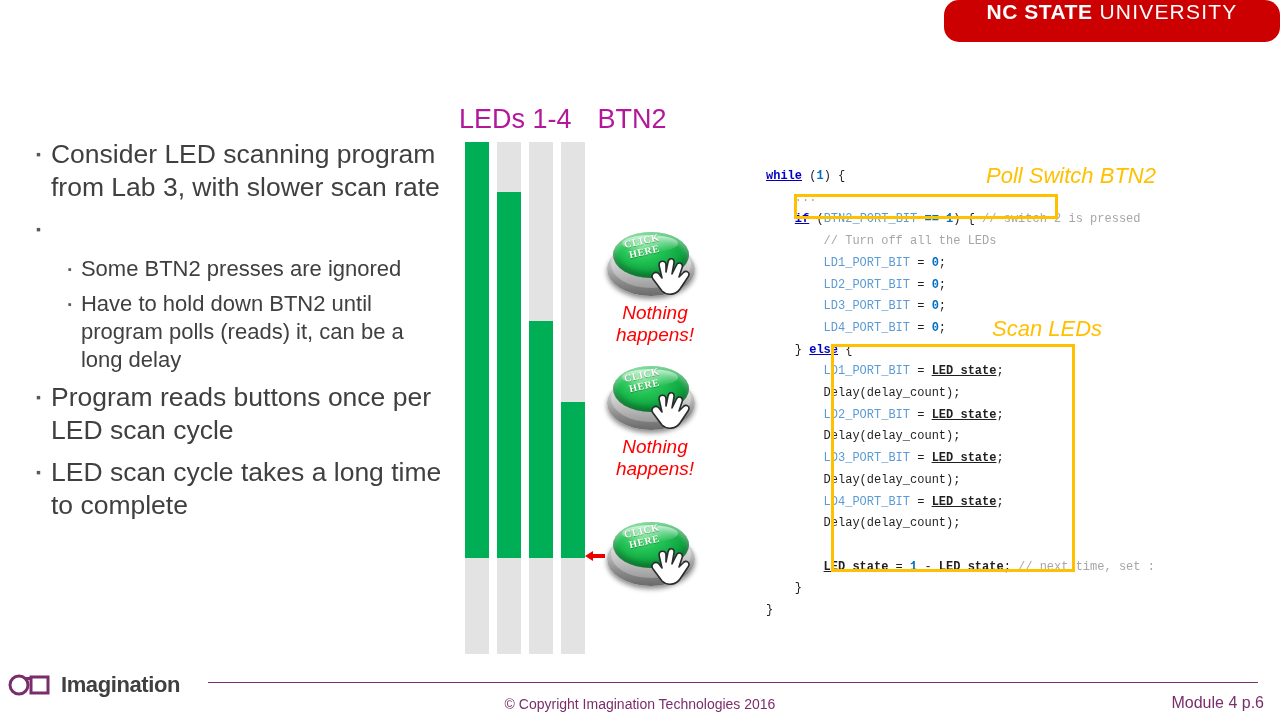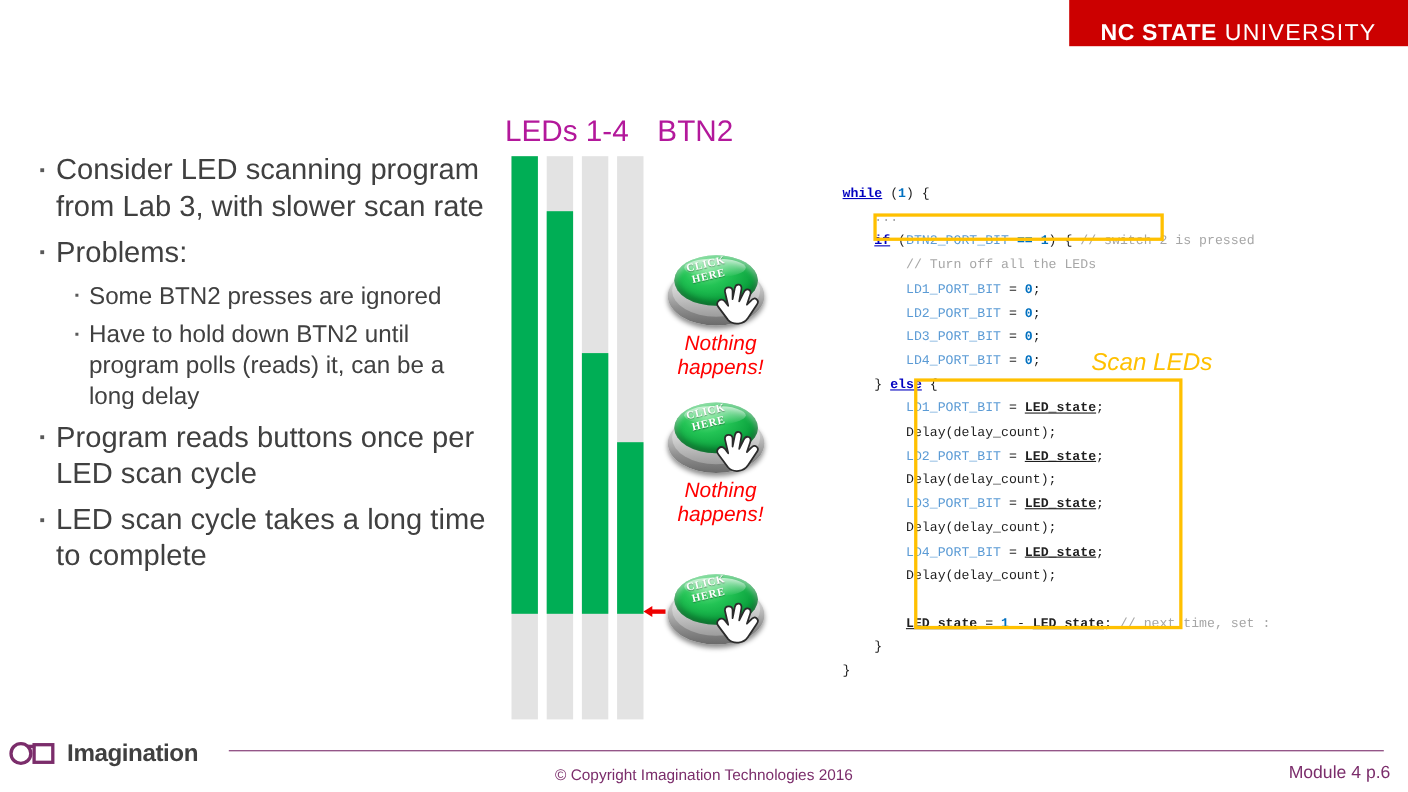--- a/index.html
+++ b/index.html
@@ -8,24 +8,25 @@
     background:#ffffff;
     font-family:"Liberation Sans", sans-serif;
     overflow:hidden;
     position:relative;
   }
   .slide{position:absolute;left:0;top:0;width:1280px;height:720px;}
 
   
   .ncsu-logo{
     position:absolute;right:0;top:0;
-    width:308px;height:42px;
+    width:336px;height:42px;
     background:#CC0000;
-    display:flex;align-items:flex-end;justify-content:center;
+    display:flex;align-items:flex-start;justify-content:center;
     letter-spacing:.4px;
+    border-radius:15px;
   }
   .ncsu-logo .nc-bold{
     color:#ffffff;font-weight:bold;font-size:21px;
     font-family:"Liberation Sans", sans-serif;
     letter-spacing:.5px;
   }
   .ncsu-logo .nc-light{
     color:#ffffff;font-weight:300;font-size:21px;
     font-family:"Liberation Sans", sans-serif;
     letter-spacing:1.2px;margin-left:7px;
@@ -207,21 +208,20 @@
   </div>
 
 
   <div class="bullets">
     <div class="b1">
       <span class="mark">▪</span>
       <span>Consider LED scanning program from Lab 3, with slower scan rate</span>
     </div>
     <div class="b1">
       <span class="mark">▪</span>
-      <span>Problems:</span>
     </div>
     <div class="b2">
       <span class="mark">▪</span>
       <span>Some BTN2 presses are ignored</span>
     </div>
     <div class="b2">
       <span class="mark">▪</span>
       <span>Have to hold down BTN2 until program polls (reads) it, can be a long delay</span>
     </div>
     <div class="b1">
@@ -311,20 +311,21 @@
         <path d="M10 13 C10 8, 17 8, 17 13 L17 20 L19 10 C20 5, 26 6, 25 11 L23 22 L27 14 C29 9, 35 11, 33 16 L30 25 L34 21 C37 17, 42 21, 39 25 L31 37 C27 43, 18 44, 13 39 L4 27 C1 23, 6 18, 10 22 L13 26 Z" fill="#ffffff" stroke="#2b2b2b" stroke-width="1.6" stroke-linejoin="round"></path>
       </svg>
     </div>
   </div>
 
   <div class="code" id="code-block"><div><span class="kw">while</span><span class="plain"> (</span><span class="num">1</span><span class="plain">) {</span></div><div><span class="plain">    </span><span class="cmt">...</span></div><div><span class="plain">    </span><span class="kw">if</span><span class="plain"> (</span><span class="ident">BTN2_PORT_BIT</span><span class="plain"> </span><span class="op">==</span><span class="plain"> </span><span class="num">1</span><span class="plain">) { </span><span class="cmt">// switch 2 is pressed</span></div><div><span class="plain">        </span><span class="cmt">// Turn off all the LEDs</span></div><div><span class="plain">        </span><span class="ident">LD1_PORT_BIT</span><span class="plain"> = </span><span class="num">0</span><span class="plain">;</span></div><div><span class="plain">        </span><span class="ident">LD2_PORT_BIT</span><span class="plain"> = </span><span class="num">0</span><span class="plain">;</span></div><div><span class="plain">        </span><span class="ident">LD3_PORT_BIT</span><span class="plain"> = </span><span class="num">0</span><span class="plain">;</span></div><div><span class="plain">        </span><span class="ident">LD4_PORT_BIT</span><span class="plain"> = </span><span class="num">0</span><span class="plain">;</span></div><div><span class="plain">    </span><span class="plain">} </span><span class="kw">else</span><span class="plain"> {</span></div><div><span class="plain">        </span><span class="ident">LD1_PORT_BIT</span><span class="plain"> = </span><span class="var">LED_state</span><span class="plain">;</span></div><div><span class="plain">        </span><span class="plain">Delay(delay_count);</span></div><div><span class="plain">        </span><span class="ident">LD2_PORT_BIT</span><span class="plain"> = </span><span class="var">LED_state</span><span class="plain">;</span></div><div><span class="plain">        </span><span class="plain">Delay(delay_count);</span></div><div><span class="plain">        </span><span class="ident">LD3_PORT_BIT</span><span class="plain"> = </span><span class="var">LED_state</span><span class="plain">;</span></div><div><span class="plain">        </span><span class="plain">Delay(delay_count);</span></div><div><span class="plain">        </span><span class="ident">LD4_PORT_BIT</span><span class="plain"> = </span><span class="var">LED_state</span><span class="plain">;</span></div><div><span class="plain">        </span><span class="plain">Delay(delay_count);</span></div><div>&nbsp;</div><div><span class="plain">        </span><span class="var">LED_state</span><span class="plain"> = </span><span class="num">1</span><span class="plain"> - </span><span class="var">LED_state</span><span class="plain">; </span><span class="cmt">// next time, set :</span></div><div><span class="plain">    </span><span class="plain">}</span></div><div><span class="plain">}</span></div></div>
 
   <div class="hl-box" style="left:794px;top:194px;width:264px;height:25px;"></div>
   <div class="hl-box" style="left:831px;top:344px;width:244px;height:228px;"></div>
 
+  <div class="ann" style="left:986px;top:163px;">Poll Switch BTN2</div>
   <div class="ann" style="left:992px;top:316px;">Scan LEDs</div>
 
   <div class="footer-rule"></div>
   <div class="imag-logo">
     <div class="glyphs">
       <svg width="48" height="22" viewBox="0 0 48 22">
         <circle cx="11" cy="11" r="9" fill="none" stroke="#7B2D6B" stroke-width="3"></circle>
         <rect x="23" y="3" width="17" height="16" fill="none" stroke="#7B2D6B" stroke-width="3"></rect>
         <rect x="17" y="3" width="7" height="3" fill="#7B2D6B"></rect>
       </svg>

